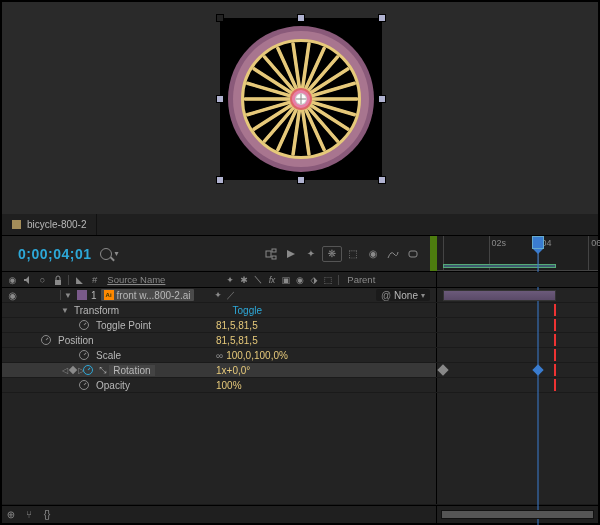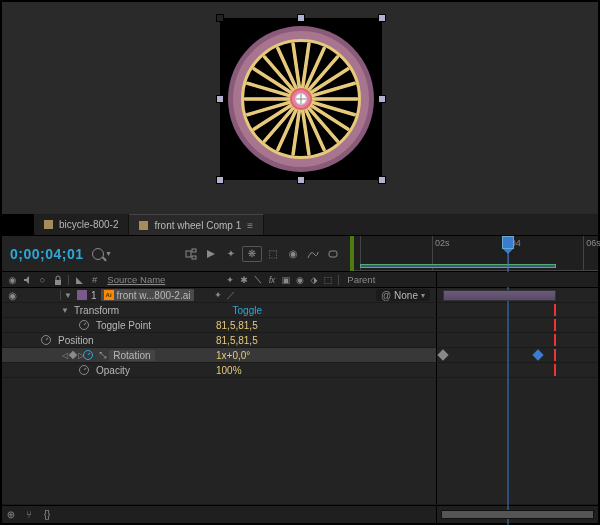--- a/index.html
+++ b/index.html
@@ -34,30 +34,30 @@
   .h{position:absolute;width:8px;height:8px;background:var(--handle);border:1px solid #000;}
   .h.tl{left:-4px;top:-4px}.h.tr{right:-4px;top:-4px}.h.bl{left:-4px;bottom:-4px}.h.br{right:-4px;bottom:-4px}
   .h.t{left:50%;top:-4px;transform:translateX(-50%)}.h.b{left:50%;bottom:-4px;transform:translateX(-50%)}
   .h.l{left:-4px;top:50%;transform:translateY(-50%)}.h.r{right:-4px;top:50%;transform:translateY(-50%)}
   .xh{position:absolute;left:50%;top:50%;width:10px;height:10px;transform:translate(-50%,-50%);}
   .xh::before,.xh::after{content:"";position:absolute;background:#888;left:50%;top:50%;}
   .xh::before{width:10px;height:1px;transform:translate(-50%,-50%);}
   .xh::after{width:1px;height:10px;transform:translate(-50%,-50%);}
 
   
-  .tabs{flex:0 0 22px;background:var(--panel);display:flex;align-items:center;border-bottom:1px solid #000;margin-left:32px;}
+  .tabs{flex:0 0 22px;background:var(--panel);display:flex;align-items:center;border-bottom:1px solid #000;}
   .tab{height:21px;display:flex;align-items:center;gap:6px;padding:0 10px;background:var(--panel);border-right:1px solid #111;cursor:pointer;}
   .tab.active{background:var(--panel3);border-top:1px solid #444;}
   .tab .sq{width:9px;height:9px;background:#a48d5a;}
   .tab .menu{color:var(--text-dim);}
 
   
   .tl{flex:1;background:var(--panel2);display:flex;flex-direction:column;min-height:0;}
   .tl-top{height:36px;display:flex;border-bottom:1px solid #000;}
-  .tl-left{width:352px;display:flex;flex-direction:column;border-right:4px solid #4d7c0f;}
+  .tl-left{width:435px;display:flex;flex-direction:column;border-right:7px solid #4d7c0f;padding-left:8px;}
   .tc-row{flex:1;display:flex;align-items:center;gap:8px;padding:2px 8px;}
   .timecode{color:var(--accent);font-size:14px;font-weight:600;letter-spacing:0.5px;}
   .search{display:flex;align-items:center;gap:3px;color:var(--text-dim);}
   .mag{width:12px;height:12px;border:1.5px solid var(--text-dim);border-radius:50%;position:relative;}
   .mag::after{content:"";position:absolute;width:5px;height:1.5px;background:var(--text-dim);right:-4px;bottom:-1px;transform:rotate(45deg);}
   .arr{font-size:8px;color:var(--text-dim);}
   .toolbar{display:flex;gap:2px;margin-left:auto;}
   .tbtn{width:18px;height:16px;display:flex;align-items:center;justify-content:center;color:var(--text-dim);cursor:pointer;border-radius:2px;}
   .tbtn.boxed{border:1px solid #555;width:20px;}
   .frame-row{height:14px;display:flex;align-items:center;padding:0 8px;gap:8px;color:var(--accent-dim);font-size:9.5px;}
@@ -163,25 +163,20 @@
       <div class="h b"></div>
       <div class="h br"></div>
     </div>
   </div>
 
   <div class="tabs">
     <div class="tab">
       <span class="sq"></span>
       <span>bicycle-800-2</span>
     </div>
-    <div class="tab active">
-      <span class="sq"></span>
-      <span>front wheel Comp 1</span>
-      <span class="menu">≡</span>
-    </div>
   </div>
 
   <div class="tl">
 
     <div class="tl-top">
       <div class="tl-left">
         <div class="tc-row">
           <span class="timecode">0;00;04;01</span>
           <div class="search">
             <div class="mag"></div>
@@ -322,20 +317,30 @@
         <div class="rl" style="padding-left:36px">
           <div class="stopwatch"></div>
           <span class="label">Position</span>
           <span class="label val" style="position:absolute;left:210px">81,5,81,5</span>
         </div>
         <div class="rr">
             <div class="redline" style="right:42px"></div>
           </div>
       </div>
 
+      <div class="row">
+        <div class="rl" style="padding-left:74px">
+          <div class="stopwatch"></div>
+          <span class="label">Scale</span>
+          <span class="label val" style="position:absolute;left:210px"><span class="link">∞</span><span>100,0,100,0%</span></span>
+        </div>
+        <div class="rr">
+            <div class="redline" style="right:42px"></div>
+          </div>
+      </div>
 
       <div class="row sel">
         <div class="rl" style="padding-left:60px">
           <div class="knav" style="position:static;margin-right:-4px">
             <span>◁</span>
             <div class="d"></div>
             <span>▷</span>
           </div>
           <div class="stopwatch on"></div>
           <span class="ci" style="color:var(--text)">⤡</span>

